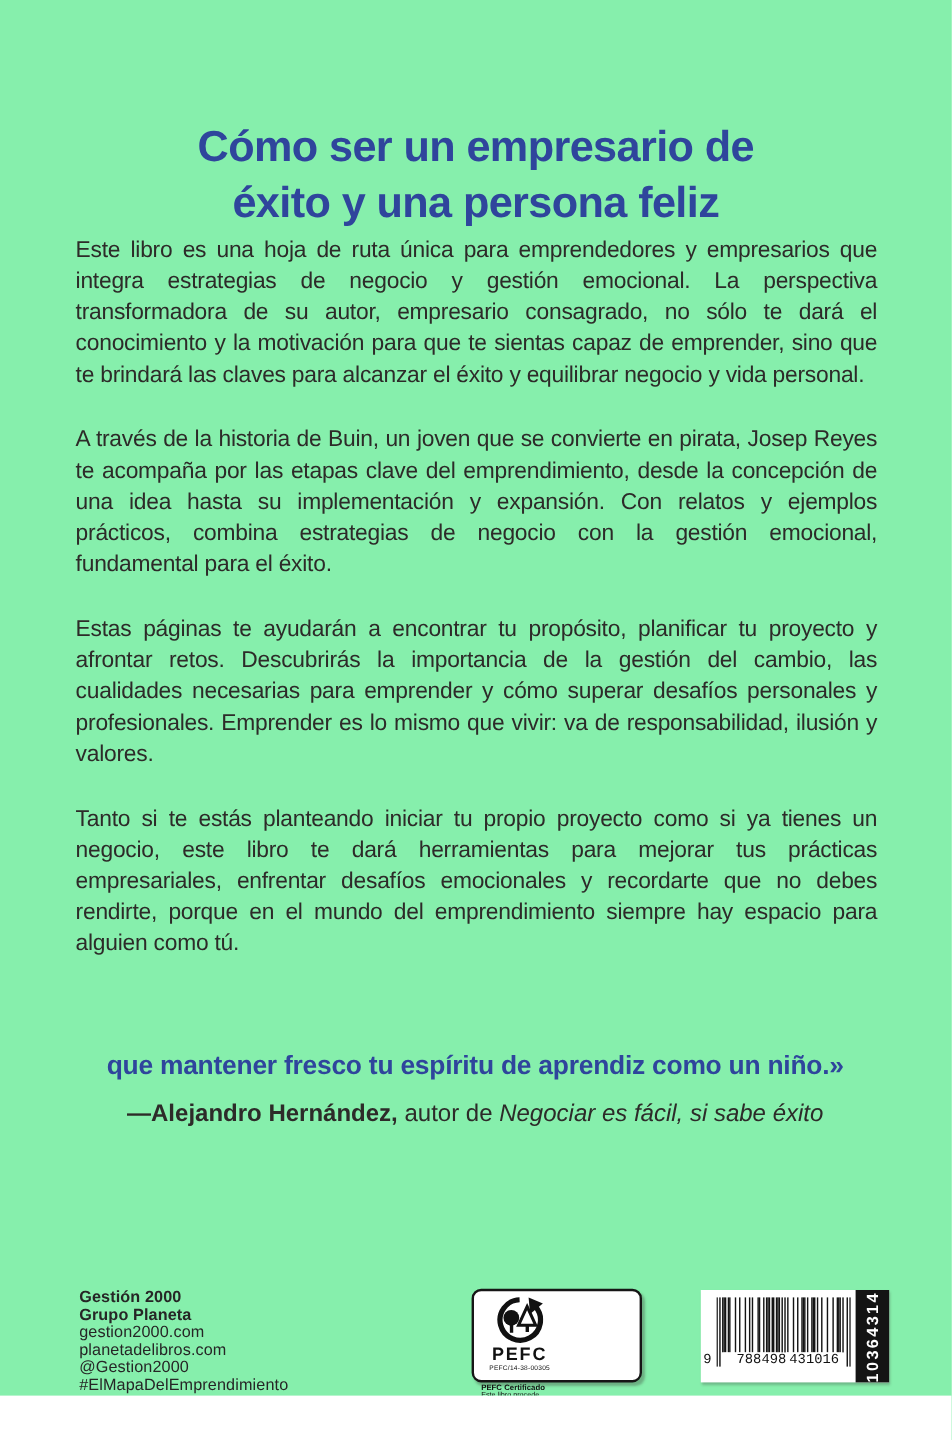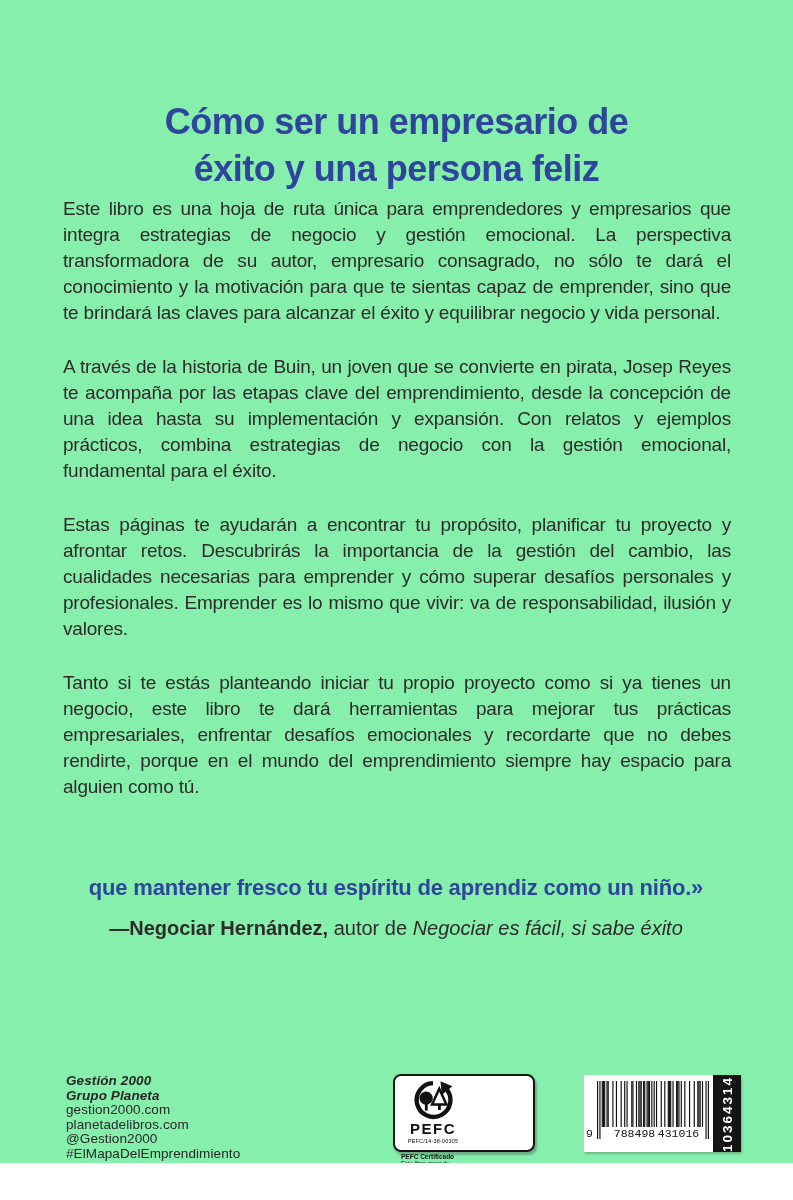--- a/index.html
+++ b/index.html
@@ -26,21 +26,21 @@
   .quote-line .qi{ font-style:italic; }
   .attribution{ margin-top:14px; font-size:20px; color:#2d2b29; }
   .attribution .an{ font-weight:700; }
   .attribution .aw{ font-style:italic; }
 
   
   .publisher{
     position:absolute; left:66px; top:1074px;
     font-size:13.5px; line-height:14.6px; color:#262626; letter-spacing:0.1px;
   }
-  .publisher .bold{ font-weight:700;font-style:italic; }
+  .publisher .bold{ font-weight:700; }
 
   .pefc-box{
     position:absolute; left:393px; top:1074px; width:142px; height:78px;
     background:#fff; border:2.5px solid #161616; border-radius:8px;
     box-shadow:2px 3px 2px rgba(60,60,55,0.35);
     box-sizing:border-box; display:flex; gap:5px; padding:4px 5px 3px 6px;
     color:#111;
     flex-direction:column;
   }
   .pefc-left{ width:64px; text-align:center; display:flex; flex-direction:column; align-items:center; }
@@ -83,21 +83,21 @@
 
   <div class="body-col" lang="es">
     <p>Este libro es una hoja de ruta única para emprendedores y empresarios que integra estrategias de negocio y gestión emocional. La perspectiva transformadora de su autor, empresario consagrado, no sólo te dará el conocimiento y la motivación para que te sientas capaz de emprender, sino que te brindará las claves para alcanzar el éxito y equilibrar negocio y vida personal.</p>
     <p>A través de la historia de Buin, un joven que se convierte en pirata, Josep Reyes te acompaña por las etapas clave del emprendimiento, desde la concepción de una idea hasta su implementación y expansión. Con relatos y ejemplos prácticos, combina estrategias de negocio con la gestión emocional, fundamental para el éxito.</p>
     <p>Estas páginas te ayudarán a encontrar tu propósito, planificar tu proyecto y afrontar retos. Descubrirás la importancia de la gestión del cambio, las cualidades necesarias para emprender y cómo superar desafíos personales y profesionales. Emprender es lo mismo que vivir: va de responsabilidad, ilusión y valores.</p>
     <p>Tanto si te estás planteando iniciar tu propio proyecto como si ya tienes un negocio, este libro te dará herramientas para mejorar tus prácticas empresariales, enfrentar desafíos emocionales y recordarte que no debes rendirte, porque en el mundo del emprendimiento siempre hay espacio para alguien como tú.</p>
   </div>
 
   <div class="quote-block">
     <div class="quote-line">que mantener fresco tu espíritu de aprendiz como un niño.»</div>
-    <div class="attribution"><span class="an">—Negociar Hernández,</span><span> autor de </span><span class="aw">Negociar es fácil, si sabe éxito</span></div>
+    <div class="attribution"><span class="an">—Alejandro Hernández,</span><span> autor de </span><span class="aw">Negociar es fácil, si sabe éxito</span></div>
   </div>
 
   <div class="publisher">
     <div class="bold">Gestión 2000</div>
     <div class="bold">Grupo Planeta</div>
     <div>gestion2000.com</div>
     <div>planetadelibros.com</div>
     <div>@Gestion2000</div>
     <div>#ElMapaDelEmprendimiento</div>
   </div>

